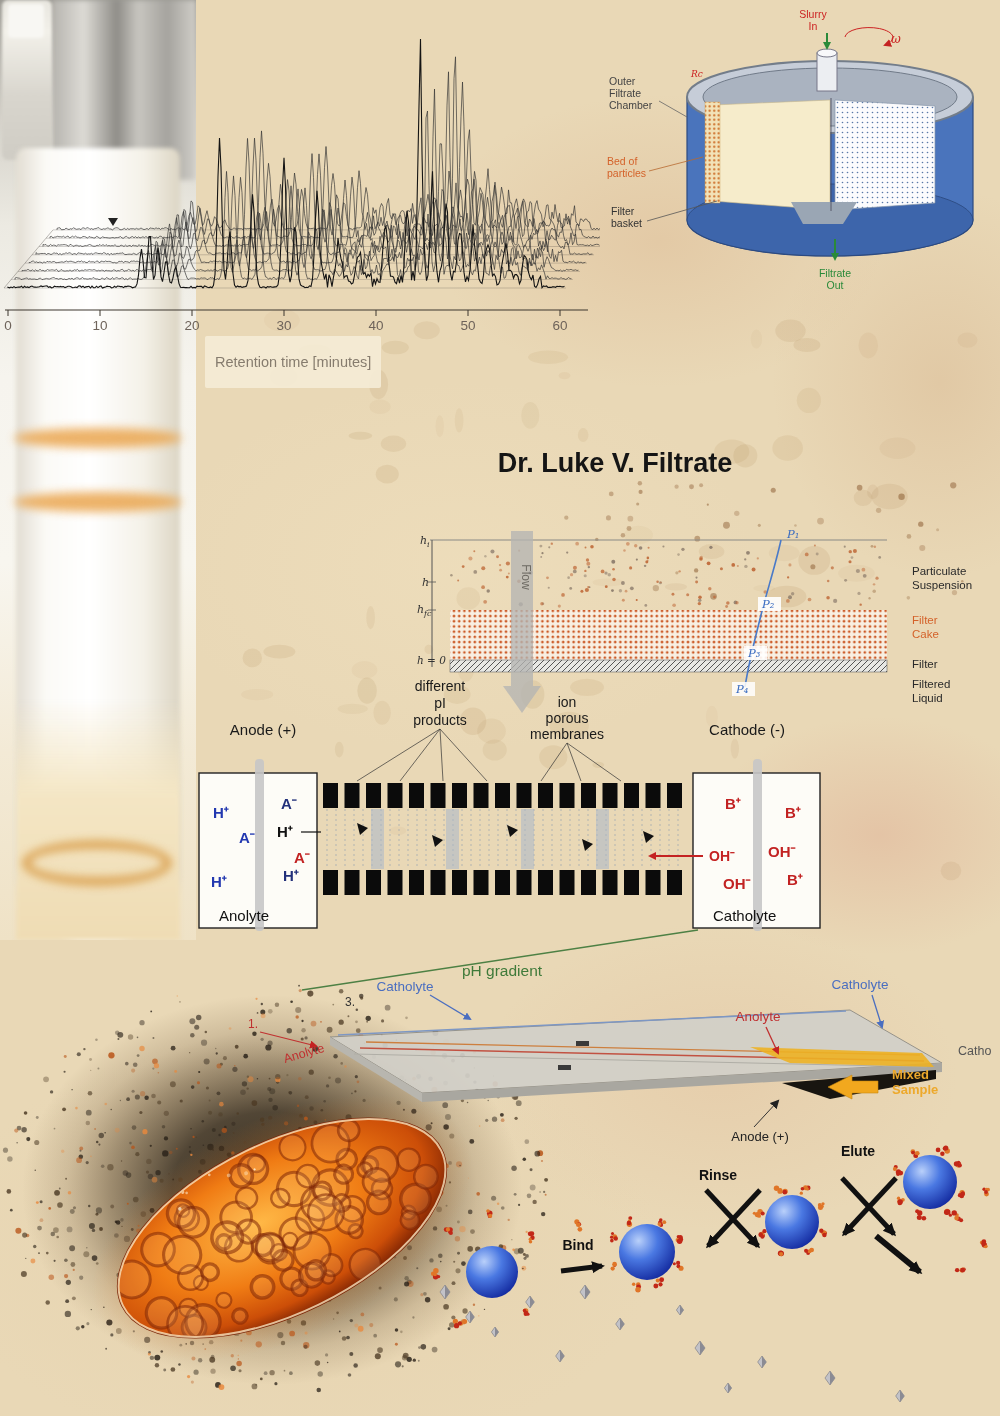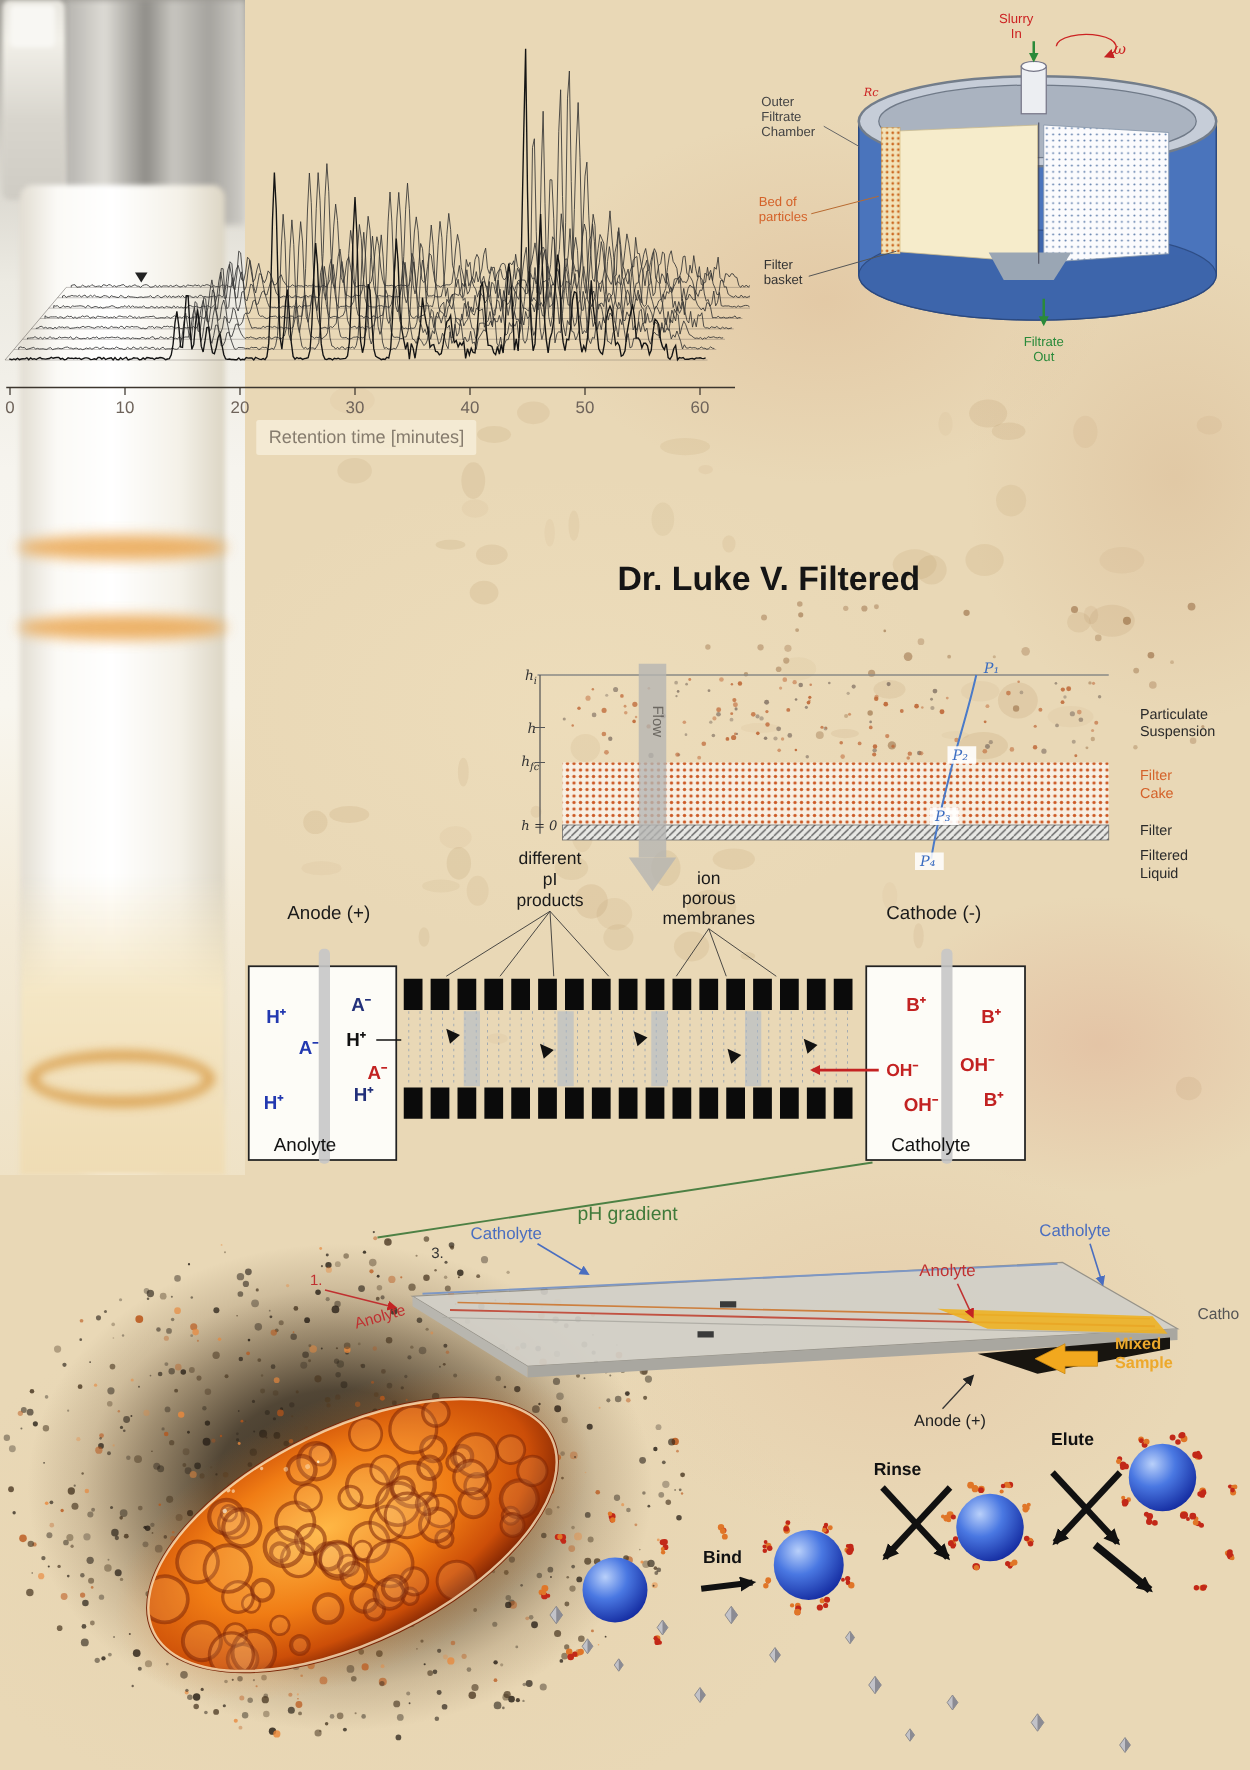--- a/index.html
+++ b/index.html
@@ -26,21 +26,21 @@
 .photo .column{position:absolute;left:16px;top:148px;width:164px;height:792px;border-radius:10px 10px 70px 70px;filter:blur(2px);
  background:linear-gradient(90deg,#e2ddd2 0%,#fbfaf6 18%,#ffffff 45%,#f4f1e8 78%,#dcd5c4 100%)}
 .photo .band{position:absolute;left:14px;width:168px;height:20px;background:#eaa54e;border-radius:50%;filter:blur(5px);opacity:.85}
 .photo .cream{position:absolute;left:16px;top:700px;width:164px;height:240px;filter:blur(2px);
  background:linear-gradient(180deg,rgba(244,232,206,0) 0%,#f4e6c4 40%,#efdcb4 100%)}
 .photo .ring{position:absolute;left:22px;top:840px;width:150px;height:46px;border:9px solid #d89a44;border-radius:50%;filter:blur(4px);opacity:.8}
 .title{position:absolute;left:195px;top:356px;width:720px;text-align:center;font-weight:bold;color:#101010;letter-spacing:1px;z-index:10}
 .title .big{font-size:60px}
 .title .small{font-size:46px}
 .author{position:absolute;left:230px;top:448px;width:770px;text-align:center;font-size:27px;font-weight:bold;color:#151515;z-index:10}
-.rtlabel{position:absolute;left:205px;top:336px;z-index:6;display:inline-block;padding:6px 10px;background:rgba(245,236,214,.9);color:#867c6e;font-size:14.5px;border-radius:2px}
+.rtlabel{position:absolute;left:205px;top:336px;z-index:6;display:inline-block;padding:18px 10px;background:rgba(245,236,214,.9);color:#867c6e;font-size:14.5px;border-radius:2px}
 </style>
 </head>
 <body>
 
 <div id="cover">
 
   <svg width="0" height="0" style="position:absolute">
     <defs>
       <marker id="mGreen" markerUnits="userSpaceOnUse" markerWidth="10" markerHeight="10" refX="6" refY="4" orient="auto">
           <path d="M0,0L8,4L0,8z" fill="#2a8a3a"></path>
@@ -307,21 +307,21 @@
       <text x="16" y="222" font-size="10.5" fill="#333">basket</text>
       <line x1="52" y1="216" x2="122" y2="196" stroke="#555" stroke-width="0.8"></line>
     </g>
     <g>
       <line x1="240" y1="234" x2="240" y2="254" stroke="#2a8a3a" stroke-width="2" marker-end="url(#mGreen)"></line>
       <text x="240" y="272" text-anchor="middle" font-size="10.5" fill="#2a8a3a">Filtrate</text>
       <text x="240" y="284" text-anchor="middle" font-size="10.5" fill="#2a8a3a">Out</text>
     </g>
   </svg>
 
-  <div class="author">Dr. Luke V. Filtered</div>
+  <div class="author">Dr. Luke V. Filtrate</div>
 
   <svg class="abs" style="left:415px;top:525px;z-index:6" width="585" height="195" viewBox="0 0 585 195">
     <g id="filt-susp">
         <circle cx="220.71098838746548" cy="20.702064499258995" r="1.7352080756798387" fill="#bf6a3a" opacity="0.5520931845530868"></circle>
         <circle cx="394.53095253929496" cy="74.52150383591652" r="1.8407941809855402" fill="#bf6a3a" opacity="0.5813360966858454"></circle>
         <circle cx="430.6054869904183" cy="55.370775297284126" r="1.4950963868759573" fill="#8d7d6d" opacity="0.6899498748476617"></circle>
         <circle cx="59.30109116062522" cy="26.33881987631321" r="0.9897986398078501" fill="#bf6a3a" opacity="0.7279641609406099"></circle>
         <circle cx="459.82195305870846" cy="21.68150171637535" r="1.2458972037769853" fill="#bf6a3a" opacity="0.5612481479300186"></circle>
         <circle cx="126.20224313205108" cy="31.952414318919182" r="0.9099093616940082" fill="#8d7d6d" opacity="0.7344833527226001"></circle>
         <circle cx="242.59969405503944" cy="56.78726643323898" r="1.2645347164012493" fill="#bf6a3a" opacity="0.7690940762986429"></circle>

